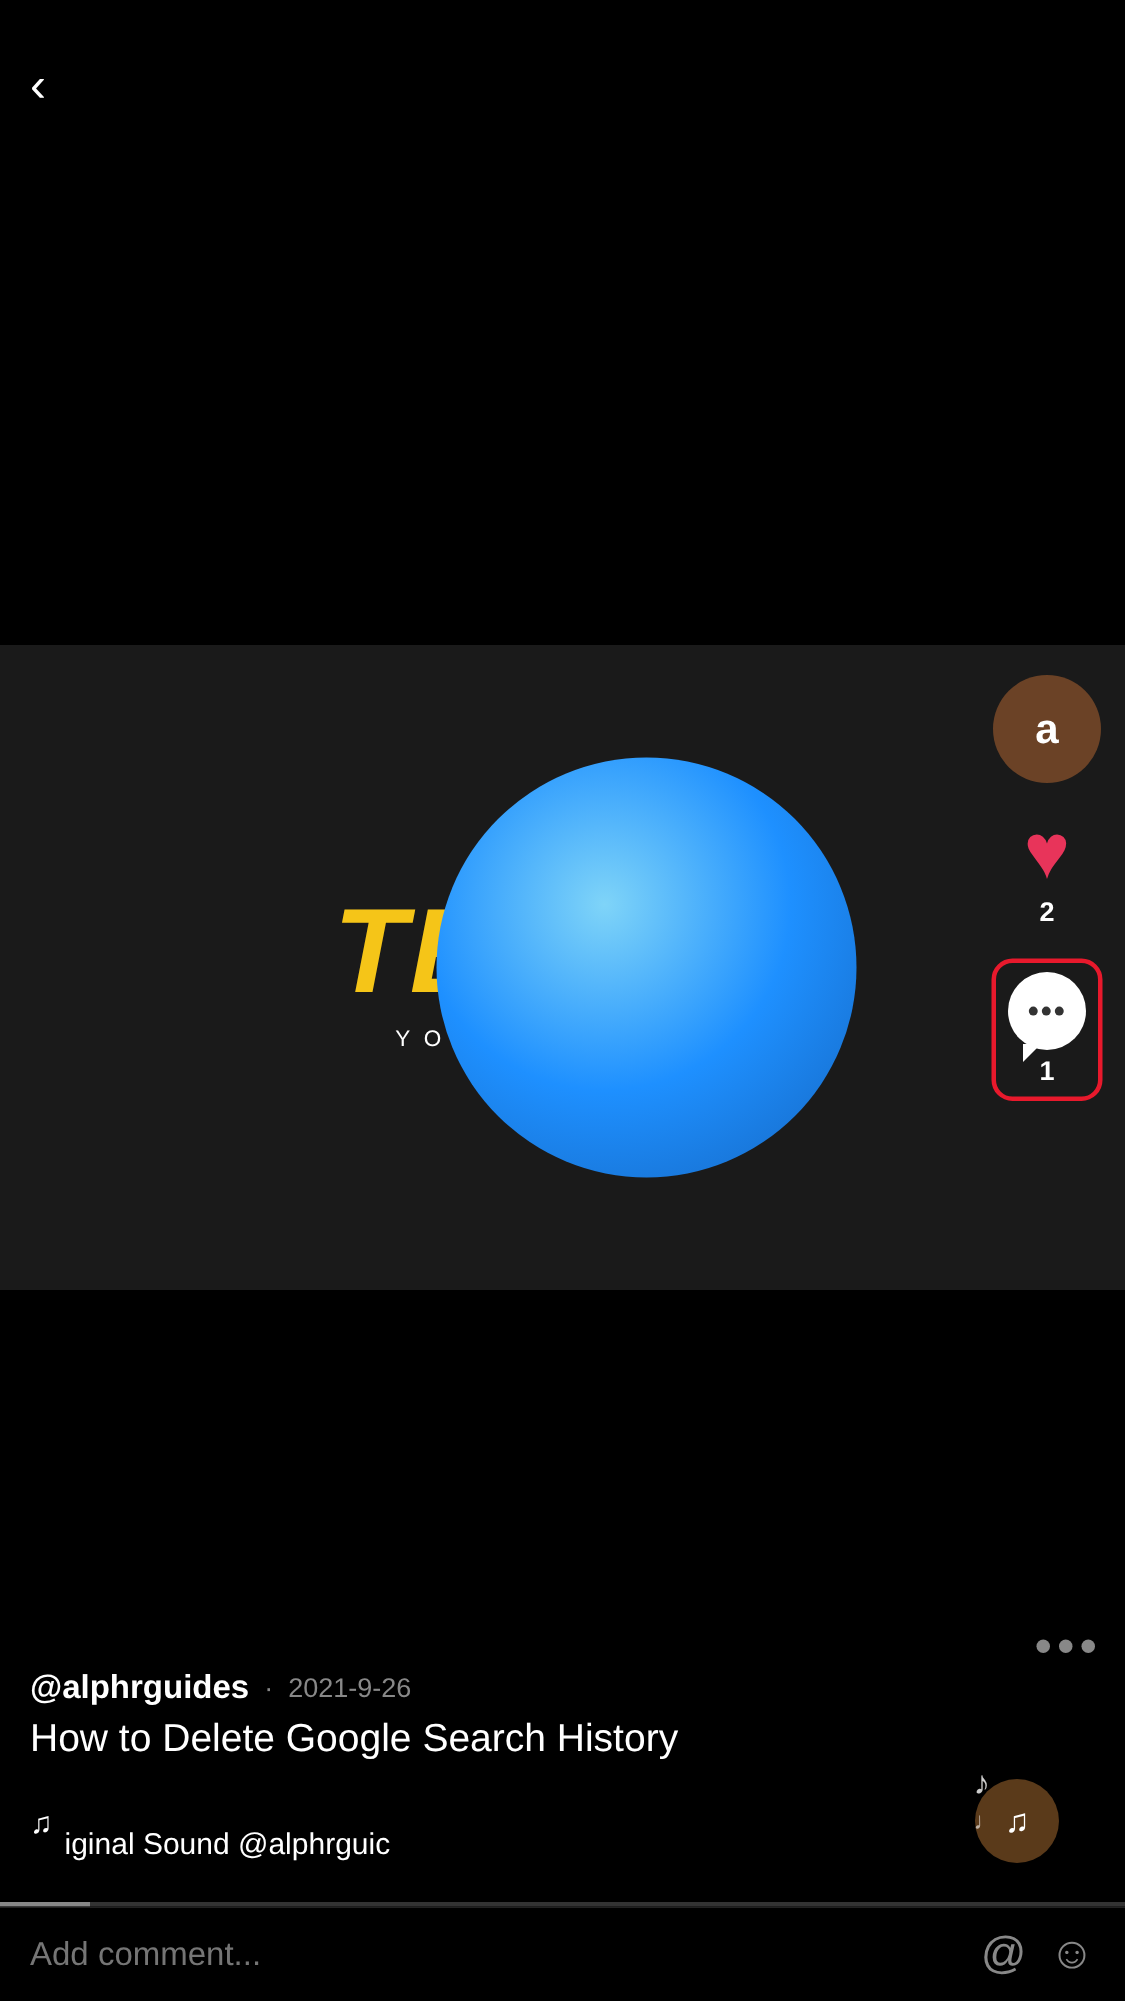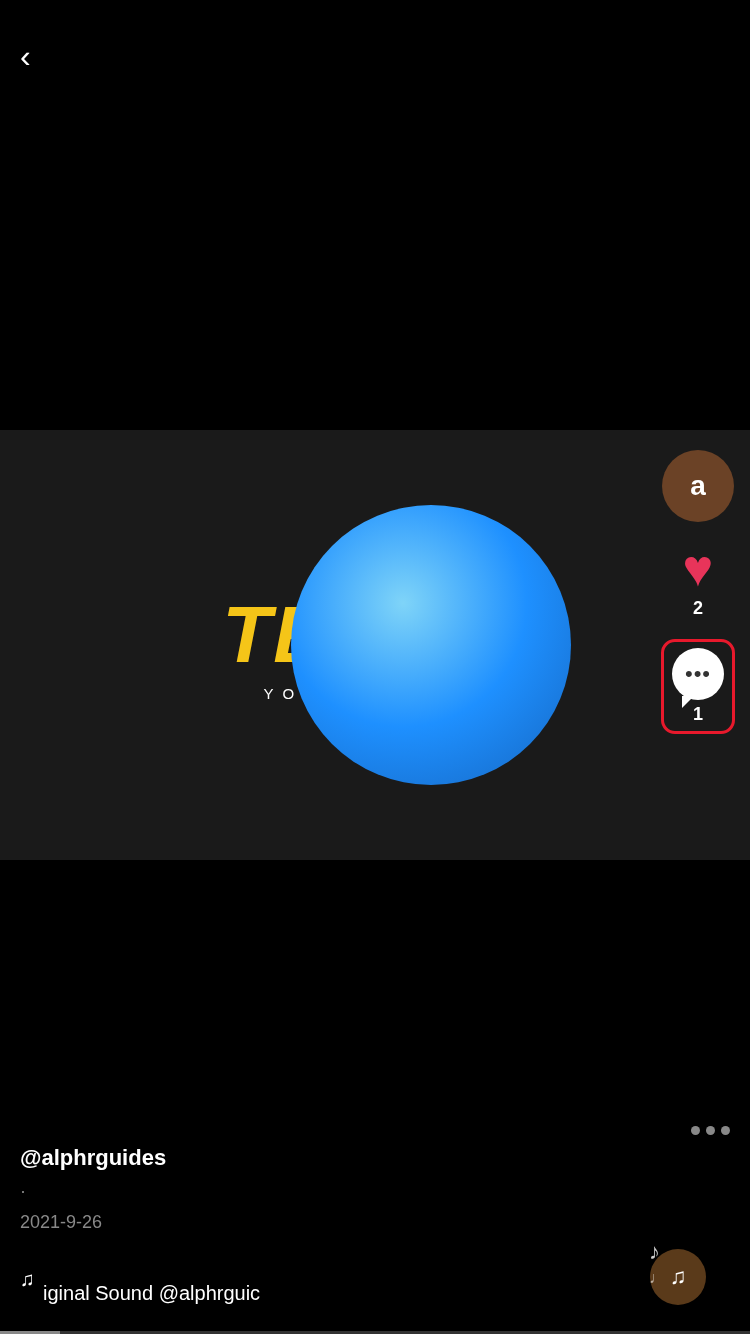--- a/index.html
+++ b/index.html
@@ -191,24 +191,23 @@
       background: #888;
     }
 
     
     .post-info {
       padding: 0 20px 10px;
     }
 
     .post-meta {
       display: flex;
-      align-items: flex-start;
+      align-items: center;
       gap: 10px;
-      margin-bottom: 16px;
-      flex-direction: column;
+      margin-bottom: 4px;
     }
 
     .username {
       color: #fff;
       font-size: 22px;
       font-weight: 700;
     }
 
     .dot-separator {
       color: #888;
@@ -362,20 +361,21 @@
       <div class="dot"></div>
     </div>
   </div>
 
   <div class="post-info">
     <div class="post-meta">
       <span class="username">@alphrguides</span>
       <span class="dot-separator">·</span>
       <span class="post-date">2021-9-26</span>
     </div>
+    <div class="post-title">How to Delete Google Search History</div>
 
     <div class="sound-row">
       <div class="sound-info">
         <span class="music-note">♫</span>
         <span class="sound-text">
           <span>iginal Sound</span>&nbsp;<span>@alphrguic</span>
         </span>
       </div>
 
       <div style="position:relative; width:80px; height:60px;">
@@ -385,13 +385,22 @@
           <span>♫</span>
         </div>
       </div>
     </div>
   </div>
 
   <div class="progress-bar-container">
     <div class="progress-bar-fill"></div>
   </div>
 
+  <div class="comment-area">
+    <input class="comment-input" type="text" placeholder="Add comment..." style="">
+    <button class="comment-icon-btn">
+      <span>@</span>
+    </button>
+    <button class="comment-icon-btn">
+      <span>☺</span>
+    </button>
+  </div>
 </div>
 
 </body></html>

